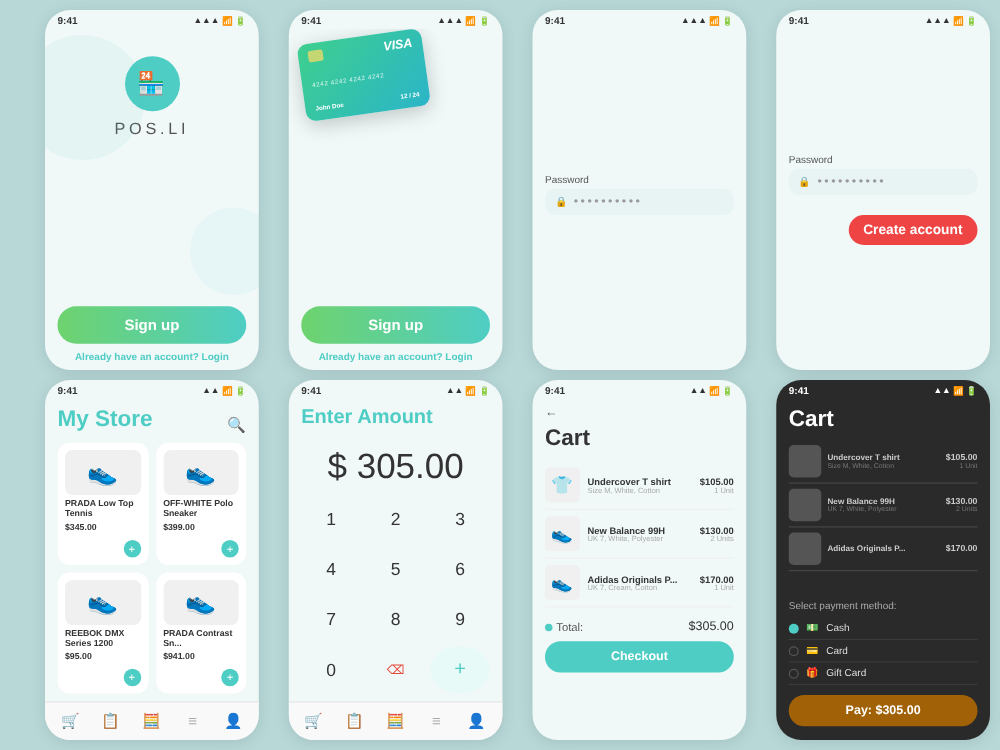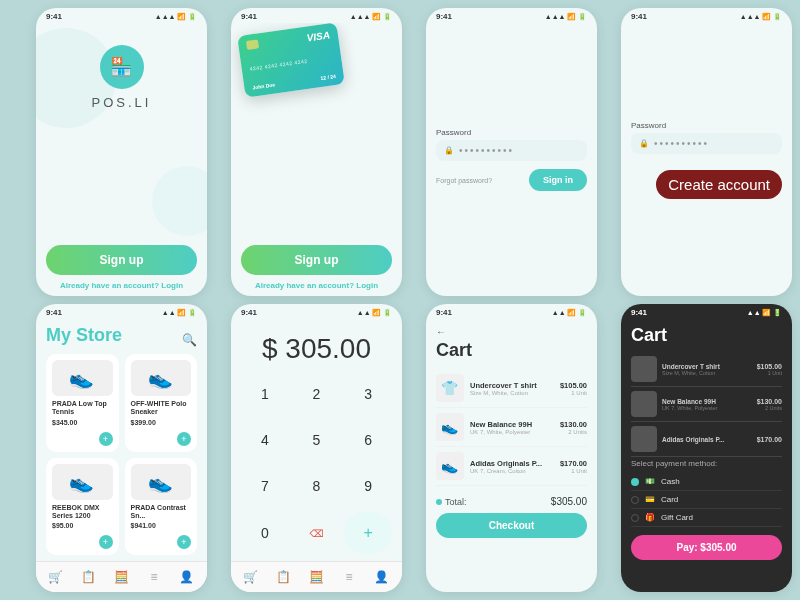--- a/index.html
+++ b/index.html
@@ -199,27 +199,27 @@
       border-radius: 16px;
       padding: 6px 14px;
       font-size: 9px;
       font-weight: 600;
       cursor: pointer;
     }
 
     
     .create-screen .form-area { padding: 4px 0; }
     .create-btn {
-      background: #7f1d1d;
+      background: #ef4444;
       color: white;
       border: none;
       border-radius: 16px;
       padding: 6px 12px;
-      font-size: 15px;
-      font-weight: 400;
+      font-size: 11px;
+      font-weight: 700;
       cursor: pointer;
       float: right;
       margin-top: 8px;
     }
 
     
     
     .store-title {
       font-size: 18px;
       font-weight: 700;
@@ -376,35 +376,35 @@
       height: 26px;
       background: #555;
       border-radius: 4px;
       flex-shrink: 0;
     }
     .dark-item-name { font-size: 6.5px; color: #ccc; font-weight: 600; }
     .dark-item-desc { font-size: 5.5px; color: #777; }
     .dark-item-price { font-size: 7px; color: #ccc; font-weight: 700; }
     .dark-item-qty { font-size: 5.5px; color: #777; }
     .payment-section {
-      margin-top: 2px;
+      margin-top: 23px;
     }
     .payment-label { font-size: 8px; color: #aaa; margin-bottom: 5px; }
     .payment-option {
       display: flex;
       align-items: center;
       gap: 6px;
       padding: 4px 0;
       font-size: 8px;
       color: #ddd;
       border-bottom: 1px solid #3a3a3a;
     }
     .payment-dot { width: 8px; height: 8px; background: #4ecdc4; border-radius: 50%; flex-shrink: 0; }
     .pay-btn {
-      background: #ec4899;
+      background: #a16207;
       color: white;
       border: none;
       border-radius: 20px;
       padding: 7px 0;
       width: 100%;
       font-size: 10px;
       font-weight: 600;
       cursor: pointer;
       margin-top: 8px;
     }
@@ -485,24 +485,20 @@
     <div class="phone-content">
       <div style="flex:1;"></div>
       <div class="form-area">
         <div class="field-group">
           <div class="field-label">Password</div>
           <div class="field-input">
             <span class="field-icon">🔒</span>
             <span class="field-dots">••••••••••</span>
           </div>
         </div>
-        <div class="forgot-row">
-          <span class="forgot-text">Forgot password?</span>
-          <button class="signin-btn">Sign in</button>
-        </div>
       </div>
       <div style="flex:1;"></div>
     </div>
   </div>
 
   <div class="phone create-screen">
     <div class="status-bar">
       <span class="screen-time">9:41</span>
       <div class="status-icons">
         <span>▲▲▲</span>
@@ -583,20 +579,21 @@
   <div class="phone">
     <div class="status-bar">
       <span class="screen-time">9:41</span>
       <div class="status-icons">
         <span>▲▲</span>
         <span>📶</span>
         <span>🔋</span>
       </div>
     </div>
     <div class="phone-content">
+      <div class="amount-title">Enter Amount</div>
       <div class="amount-display">$ 305.00</div>
       <div class="numpad">
         <button class="num-btn">1</button>
         <button class="num-btn">2</button>
         <button class="num-btn">3</button>
         <button class="num-btn">4</button>
         <button class="num-btn">5</button>
         <button class="num-btn">6</button>
         <button class="num-btn">7</button>
         <button class="num-btn">8</button>

